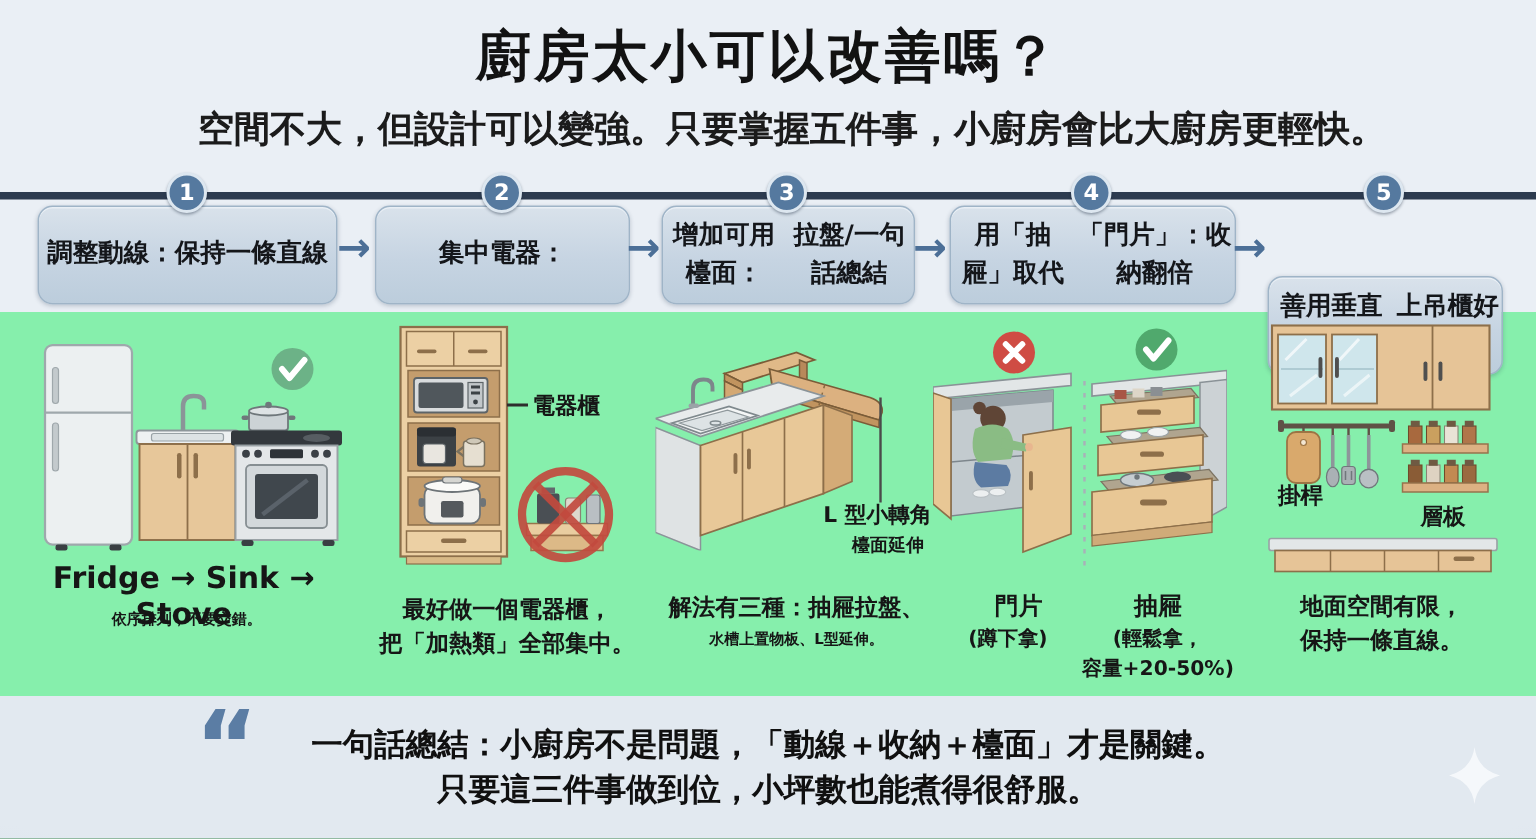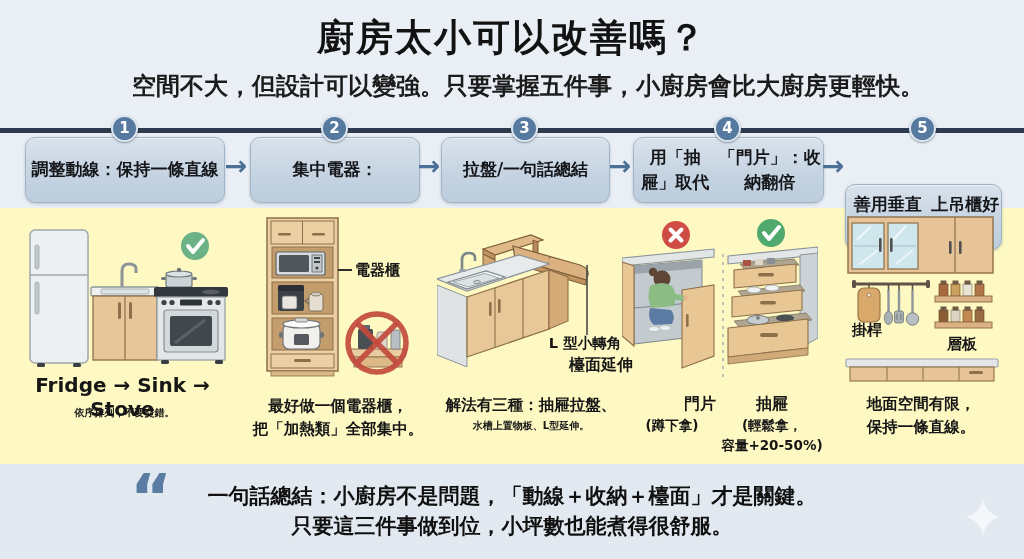--- a/index.html
+++ b/index.html
@@ -1,18 +1,18 @@
 <!DOCTYPE html>
 <html><head>
 <meta charset="utf-8">
 <style>
   html,body{margin:0;padding:0;background:#888;}
   .stage{
     position:relative;width:1024px;height:559px;overflow:hidden;
-    background:#fef9c3;
+    background:#86efac;
     font-family:"DejaVu Sans","Liberation Sans",sans-serif;
     color:#161616;
   }
   .top-band{
     position:absolute;left:0;top:0;width:1024px;height:208px;
     background:radial-gradient(ellipse 130% 170% at 50% 40%, #eaeff5 52%, #cfdae6 100%);
   }
   .bottom-band{
     position:absolute;left:0;top:464px;width:1024px;height:95px;
     background:radial-gradient(ellipse 120% 220% at 50% 10%, #e2e9f0 55%, #cfdbe7 100%);
@@ -73,20 +73,21 @@
   <div class="flow-arrow" style="left:218px;">→</div>
 
   <div class="step-badge" style="left:321px;">2</div>
   <div class="step-box" style="left:250px;width:168px;">
     <div>集中電器：</div>
   </div>
   <div class="flow-arrow" style="left:411px;">→</div>
 
   <div class="step-badge" style="left:511px;">3</div>
   <div class="step-box" style="left:441px;width:167px;">
+    <div>增加可用檯面：</div>
     <div>拉盤/一句話總結</div>
   </div>
   <div class="flow-arrow" style="left:602px;">→</div>
 
   <div class="step-badge" style="left:714px;">4</div>
   <div class="step-box" style="left:633px;width:189px;">
     <div>用「抽屜」取代</div>
     <div>「門片」：收納翻倍</div>
   </div>
   <div class="flow-arrow" style="left:815px;">→</div>
@@ -232,21 +233,21 @@
     <line x1="58" y1="71" x2="58" y2="130" stroke="#8d6f4a" stroke-width="1.1"></line>
     <line x1="86" y1="62" x2="86" y2="121" stroke="#8d6f4a" stroke-width="1.1"></line>
     <rect x="52" y="85" width="2.6" height="14" rx="1.3" fill="#8d6f4a"></rect>
     <rect x="61" y="82" width="2.6" height="14" rx="1.3" fill="#8d6f4a"></rect>
 
     <polygon points="112,53 131,60 131,104 112,112" fill="#d4ab77" stroke="#8d6f4a" stroke-width="1.1"></polygon>
 
     <line x1="150" y1="48" x2="150" y2="118" stroke="#4a4a4a" stroke-width="1.6"></line>
   </svg>
   <div class="ill-label" style="left:540px;top:334px;width:90px;text-align:center;font-size:14.5px;">L 型小轉角</div>
-  <div class="ill-label" style="left:556px;top:355px;width:90px;text-align:center;font-size:16px;">檯面延伸</div>
+  <div class="ill-label" style="left:568px;top:355px;width:90px;font-size:12px;">檯面延伸</div>
   <div class="cap" style="left:430px;top:395px;width:202px;font-size:15.5px;">解法有三種：抽屜拉盤、</div>
   <div class="cap" style="left:430px;top:419px;width:202px;font-size:10px;">水槽上置物板、L型延伸。</div>
 
   <svg style="position:absolute;left:622px;top:216px;" width="196" height="170" viewBox="0 0 196 170">
 
     <g>
       <circle cx="54" cy="19" r="14" fill="#cf4c44"></circle>
       <line x1="48.5" y1="13.5" x2="59.5" y2="24.5" stroke="#fff" stroke-width="4" stroke-linecap="round"></line>
       <line x1="59.5" y1="13.5" x2="48.5" y2="24.5" stroke="#fff" stroke-width="4" stroke-linecap="round"></line>
     </g>
@@ -293,21 +294,21 @@
     <rect x="138" y="85" width="16" height="3.5" rx="1.7" fill="#8d6f4a"></rect>
 
     <polygon points="112,105 184,97 190,104 118,112" fill="#b0a58f" stroke="#7d7463" stroke-width="0.8"></polygon>
     <ellipse cx="136" cy="104" rx="11" ry="4.5" fill="#c6cdd1" stroke="#6f777b" stroke-width="1"></ellipse>
     <circle cx="136" cy="102" r="1.8" fill="#6f777b"></circle>
     <ellipse cx="163" cy="102" rx="9" ry="3.6" fill="#4a4f54"></ellipse>
     <polygon points="106,112 186,103 186,132 106,141" fill="#e8c795" stroke="#8d6f4a" stroke-width="1.1"></polygon>
     <rect x="138" y="117" width="18" height="4" rx="2" fill="#8d6f4a"></rect>
     <polygon points="106,141 186,132 186,139 106,148" fill="#d0ab79" stroke="#8d6f4a" stroke-width="0.8"></polygon>
   </svg>
-  <div class="cap" style="left:650px;top:394px;width:100px;font-size:16px;">門片</div>
+  <div class="cap" style="left:629px;top:394px;width:100px;font-size:16px;">門片</div>
   <div class="cap" style="left:622px;top:417px;width:100px;font-size:13.5px;">(蹲下拿)</div>
   <div class="cap" style="left:722px;top:394px;width:100px;font-size:16px;">抽屜</div>
   <div class="cap" style="left:722px;top:417px;width:100px;font-size:13.5px;">(輕鬆拿，</div>
   <div class="cap" style="left:714px;top:437px;width:116px;font-size:13.5px;">容量+20-50%)</div>
 
   <svg style="position:absolute;left:845px;top:216px;" width="157" height="168" viewBox="0 0 157 168">
 
     <rect x="3" y="1" width="145" height="56" fill="#e6c497" stroke="#8d6f4a" stroke-width="1.4"></rect>
     <g>
       <rect x="7" y="7" width="32" height="46" fill="#cfe6ec" stroke="#8d6f4a" stroke-width="1.2"></rect>

